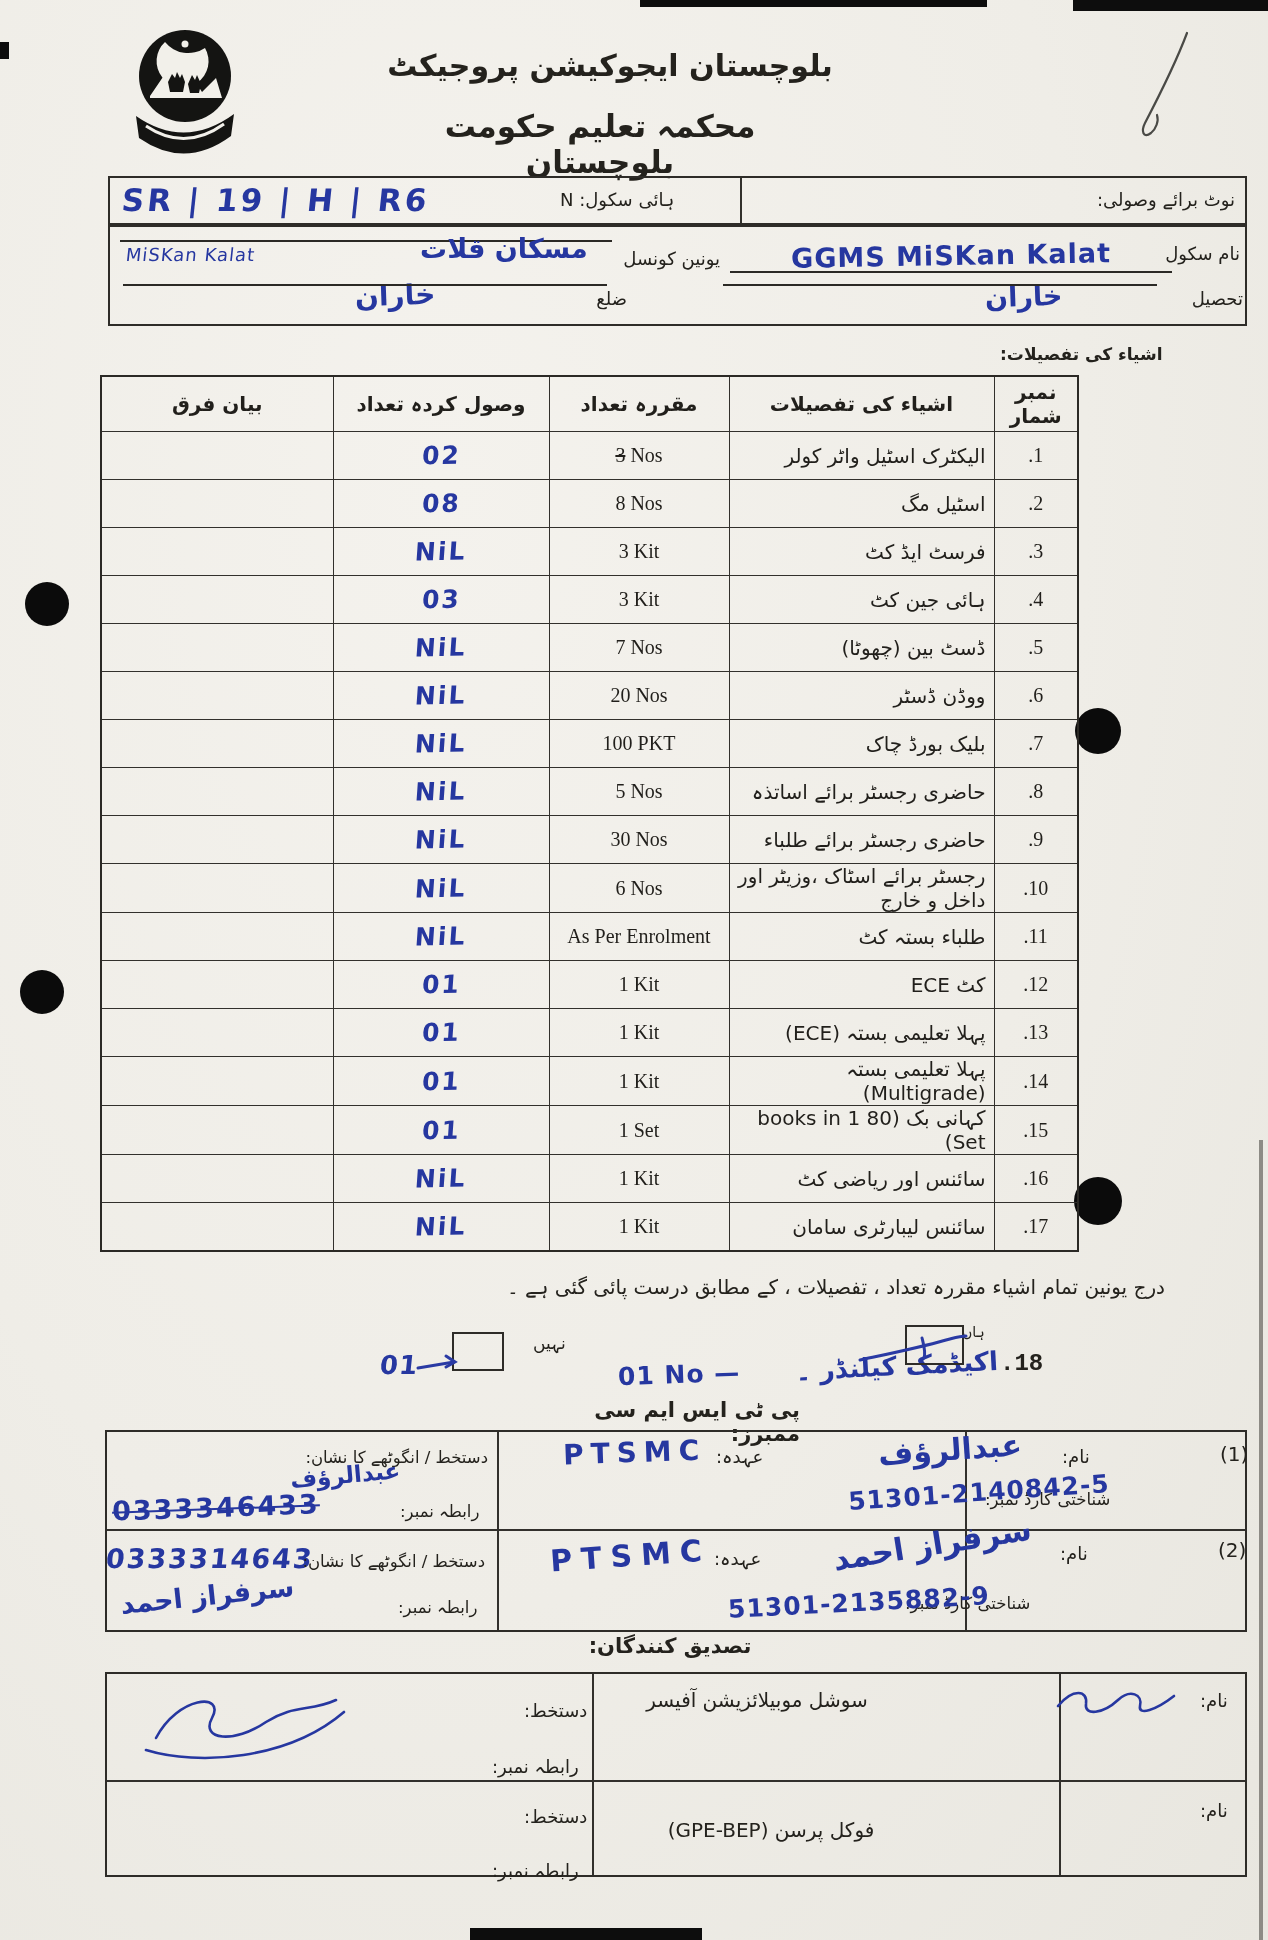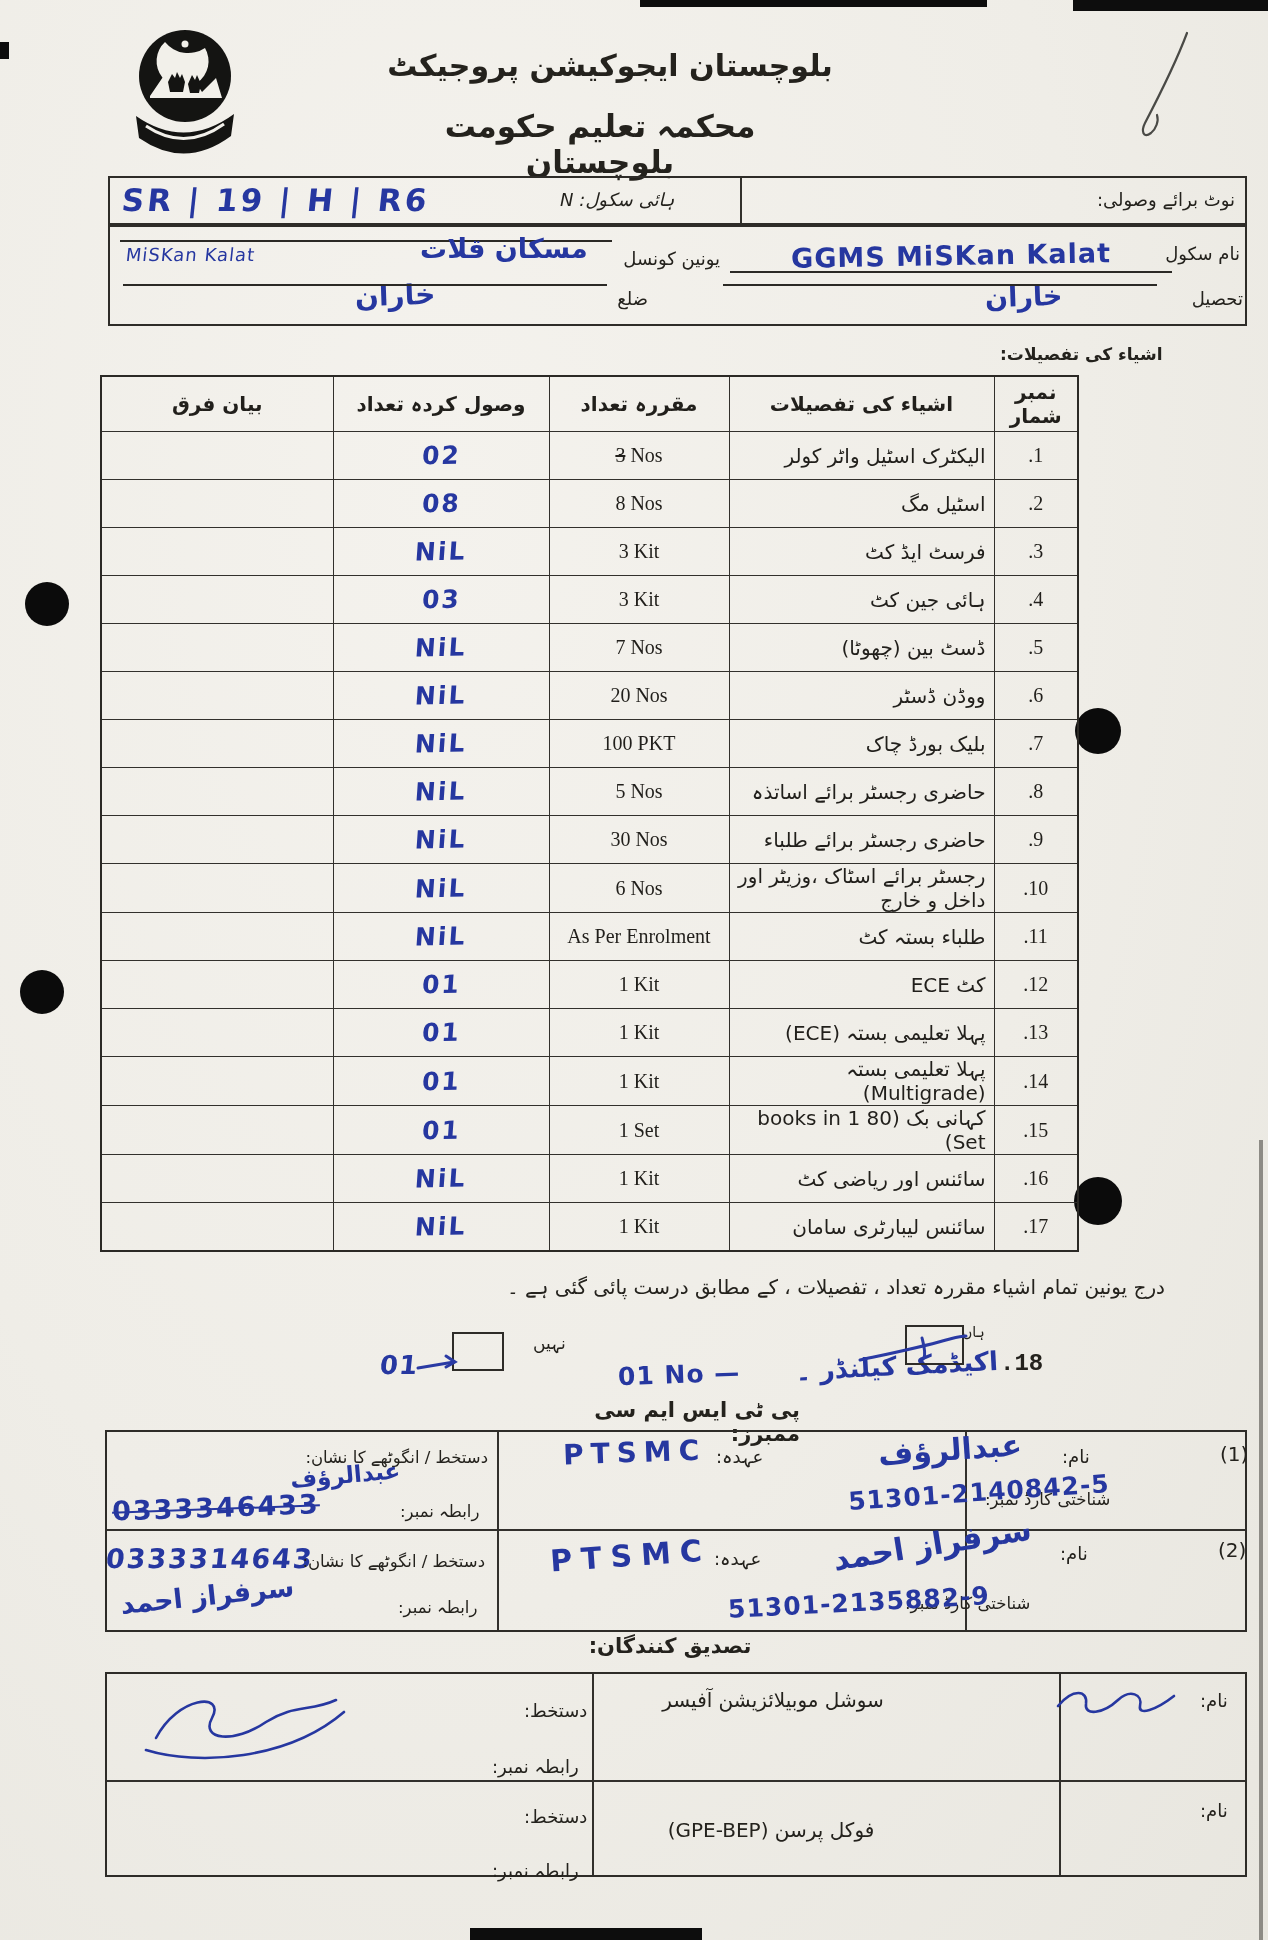--- a/index.html
+++ b/index.html
@@ -69,35 +69,35 @@
   <div class="abs u print b" style="left:370px;top:108px;width:460px;text-align:center;font-size:31px;">محکمہ تعلیم حکومت بلوچستان</div>
 
   <svg class="abs pencil" style="left:1115px;top:25px;" width="90" height="135" viewBox="0 0 90 135">
     <path d="M72,8 C60,40 42,75 30,98 C26,106 28,114 36,108 C41,104 44,96 42,90"></path>
   </svg>
 
   <div class="abs box" style="left:108px;top:176px;width:1135px;height:47px;">
     <div class="vline" style="left:630px;"></div>
   </div>
   <div class="abs hw hw-lat b" style="left:122px;top:182px;font-size:31px;letter-spacing:3px;">SR | 19 | H | R6</div>
-  <div class="abs u print lbl" style="left:560px;top:189px;width:175px;text-align:left;font-style:italic;">ہائی سکول: N</div>
+  <div class="abs u print lbl" style="left:560px;top:189px;width:175px;text-align:left;">ہائی سکول: N</div>
   <div class="abs u print lbl" style="left:900px;top:189px;width:335px;text-align:right;padding-right:4px;">نوٹ برائے وصولی:</div>
 
   <div class="abs box" style="left:108px;top:223px;width:1135px;height:99px;"></div>
   <div class="abs u print lbl" style="left:1160px;top:243px;width:80px;">نام سکول</div>
   <div class="abs underline" style="left:730px;top:240px;width:442px;">
     <div class="hw hw-lat b" style="font-size:27px;text-align:center;transform:rotate(-1deg);">GGMS MiSKan Kalat</div>
   </div>
   <div class="abs u print lbl" style="left:620px;top:248px;width:100px;">یونین کونسل</div>
   <div class="abs underline" style="left:120px;top:240px;width:492px;"></div>
   <div class="abs u hw b" style="left:420px;top:233px;font-size:27px;">مسکان قلات</div>
   <div class="abs hw hw-lat" style="left:126px;top:244px;font-size:18px;">MiSKan Kalat</div>
   <div class="abs u print lbl" style="left:1185px;top:288px;width:58px;">تحصیل</div>
   <div class="abs u hw b" style="left:985px;top:281px;font-size:27px;transform:rotate(-2deg);">خاران</div>
-  <div class="abs u print lbl" style="left:598px;top:288px;width:50px;">ضلع</div>
+  <div class="abs u print lbl" style="left:577px;top:288px;width:50px;">ضلع</div>
   <div class="abs u hw b" style="left:355px;top:279px;font-size:28px;transform:rotate(-2deg);">خاران</div>
   <div class="abs underline" style="left:123px;top:284px;width:484px;"></div>
   <div class="abs underline" style="left:723px;top:284px;width:434px;"></div>
 
   <div class="abs u print b" style="left:1000px;top:344px;width:245px;font-size:17px;text-align:left;">اشیاء کی تفصیلات:</div>
 
   <table class="items abs" style="left:100px;top:375px;">
     <colgroup>
       <col style="width:84px">
         <col style="width:265px">
@@ -292,21 +292,21 @@
   <div class="abs box" style="left:105px;top:1672px;width:1138px;height:201px;">
     <div class="vline" style="left:485px;"></div>
     <div class="vline" style="left:952px;"></div>
     <div class="hline" style="top:106px;"></div>
   </div>
 
   <div class="abs u print lbl" style="left:1200px;top:1690px;">نام:</div>
   <svg class="sig-svg abs" style="left:1048px;top:1676px;" width="140" height="48" viewBox="0 0 140 48">
     <path d="M10,30 C25,12 40,14 38,28 C36,40 55,38 70,24 C82,13 95,18 92,30 C90,40 108,34 126,20"></path>
   </svg>
-  <div class="abs u print" style="left:592px;top:1688px;width:362px;font-size:20px;text-align:center;">سوشل موبیلائزیشن آفیسر</div>
+  <div class="abs u print" style="left:576px;top:1688px;width:362px;font-size:20px;text-align:center;">سوشل موبیلائزیشن آفیسر</div>
   <div class="abs u print lbl" style="left:524px;top:1700px;">دستخط:</div>
   <svg class="sig-svg abs" style="left:138px;top:1678px;" width="220" height="100" viewBox="0 0 220 100">
     <path d="M18,60 C40,18 88,14 74,40 C62,62 96,66 128,44 C156,26 172,34 198,22"></path>
     <path d="M8,72 C60,88 150,82 206,34"></path>
   </svg>
   <div class="abs u print lbl" style="left:492px;top:1756px;">رابطہ نمبر:</div>
 
   <div class="abs u print lbl" style="left:1200px;top:1800px;">نام:</div>
   <div class="abs u print" style="left:590px;top:1798px;width:362px;font-size:20px;text-align:center;margin-top:20px;">فوکل پرسن (GPE-BEP)</div>
   <div class="abs u print lbl" style="left:524px;top:1806px;">دستخط:</div>

